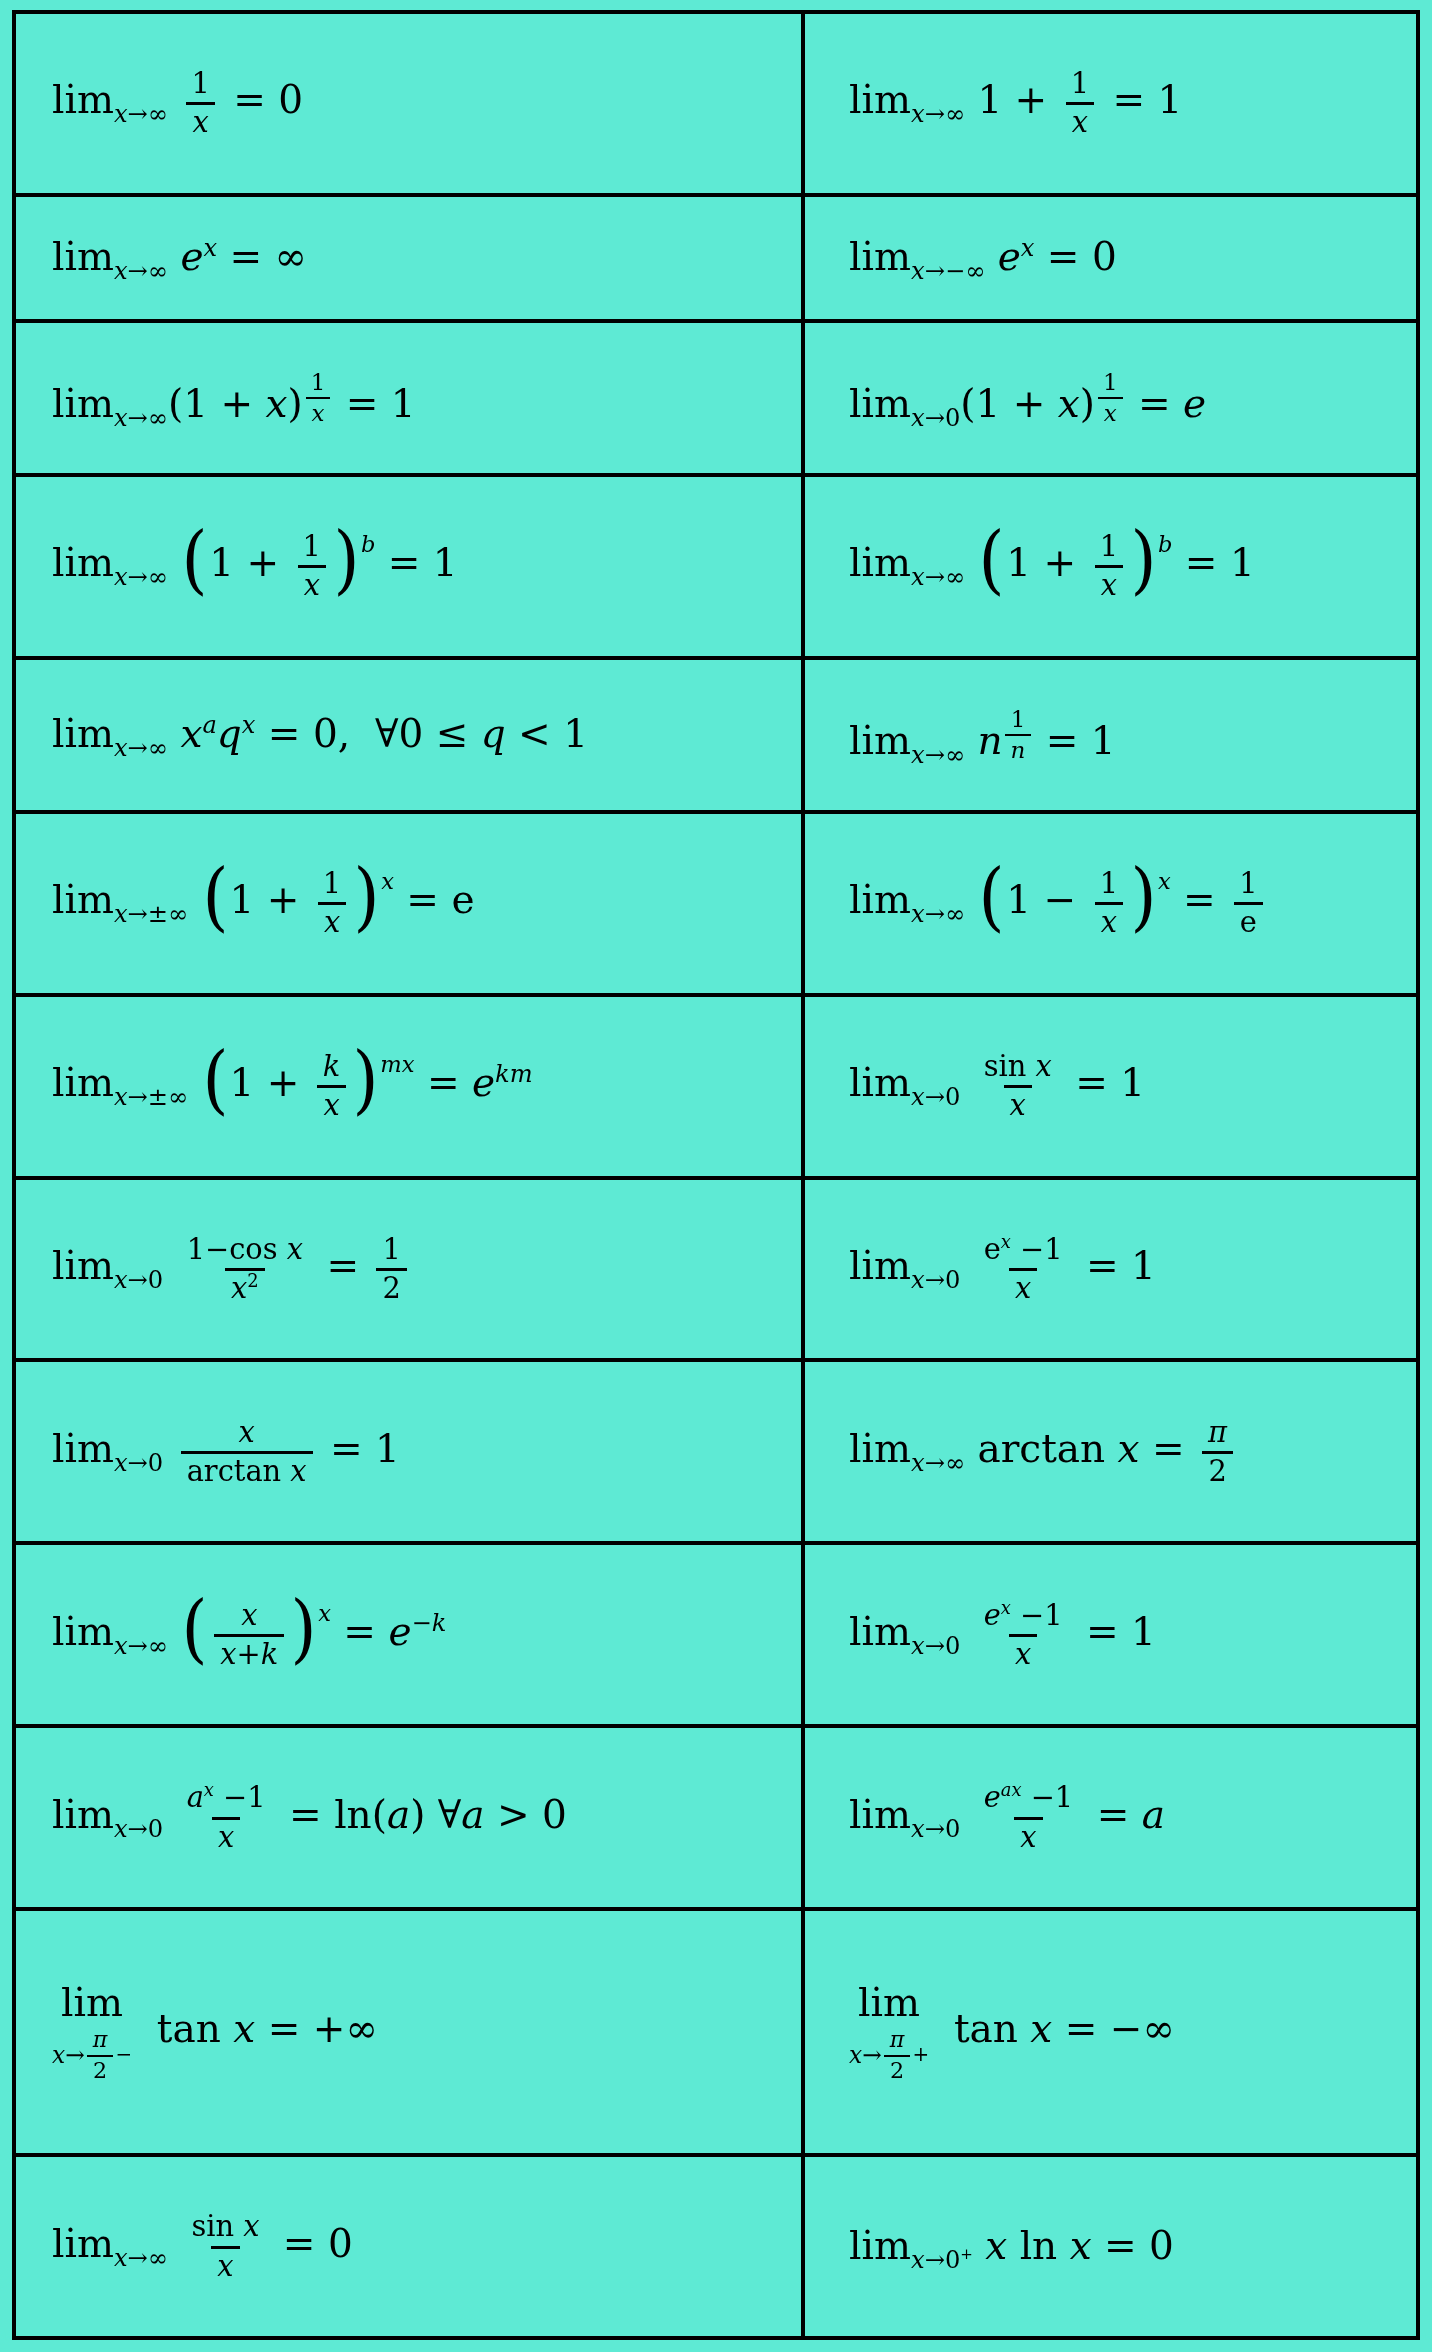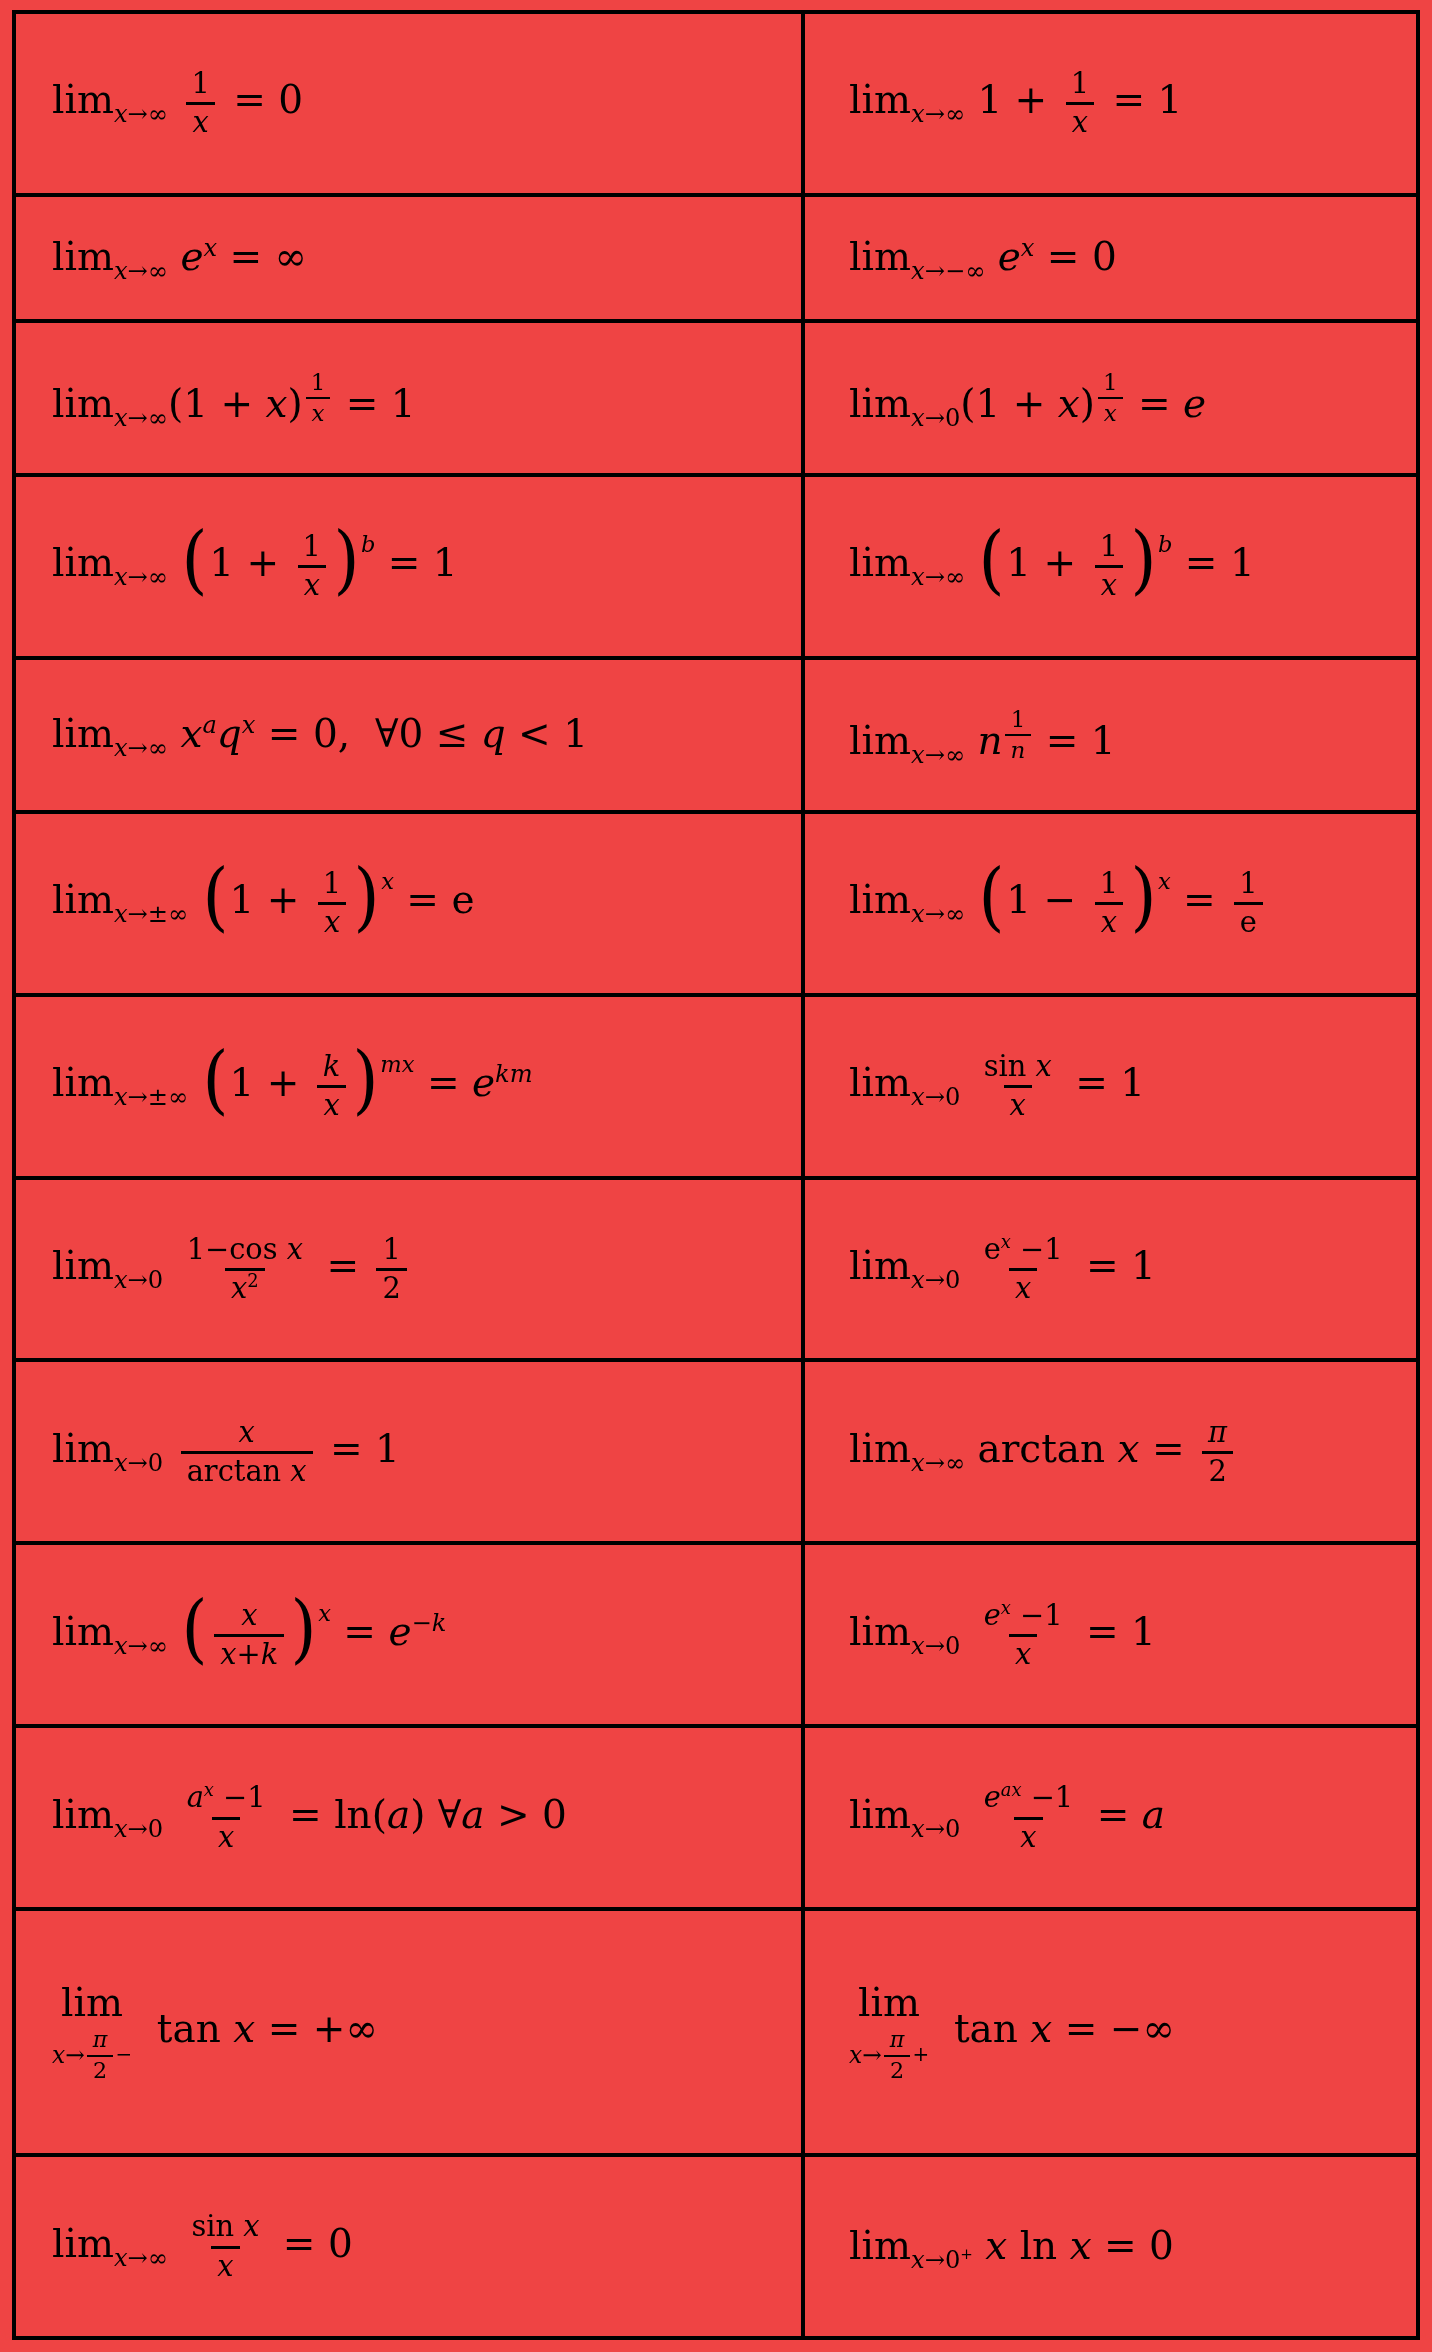--- a/index.html
+++ b/index.html
@@ -1,17 +1,17 @@
 <!DOCTYPE html>
 <html><head>
 <meta charset="utf-8">
 <style>
   html, body { margin: 0; padding: 0; background: #ffffff; }
   .sheet {
-    width: 1432px; height: 2352px; background: #ef4444;
+    width: 1432px; height: 2352px; background: #5eead4;
     box-sizing: border-box; padding: 10px 12px;
     font-family: "DejaVu Serif", serif; color: #000;
   }
   table.limits {
     border-collapse: collapse; width: 100%; height: 2330px;
     table-layout: fixed;
   }
   col.c-left  { width: 56.2%; }
   col.c-right { width: 43.8%; }
   td.cell {

